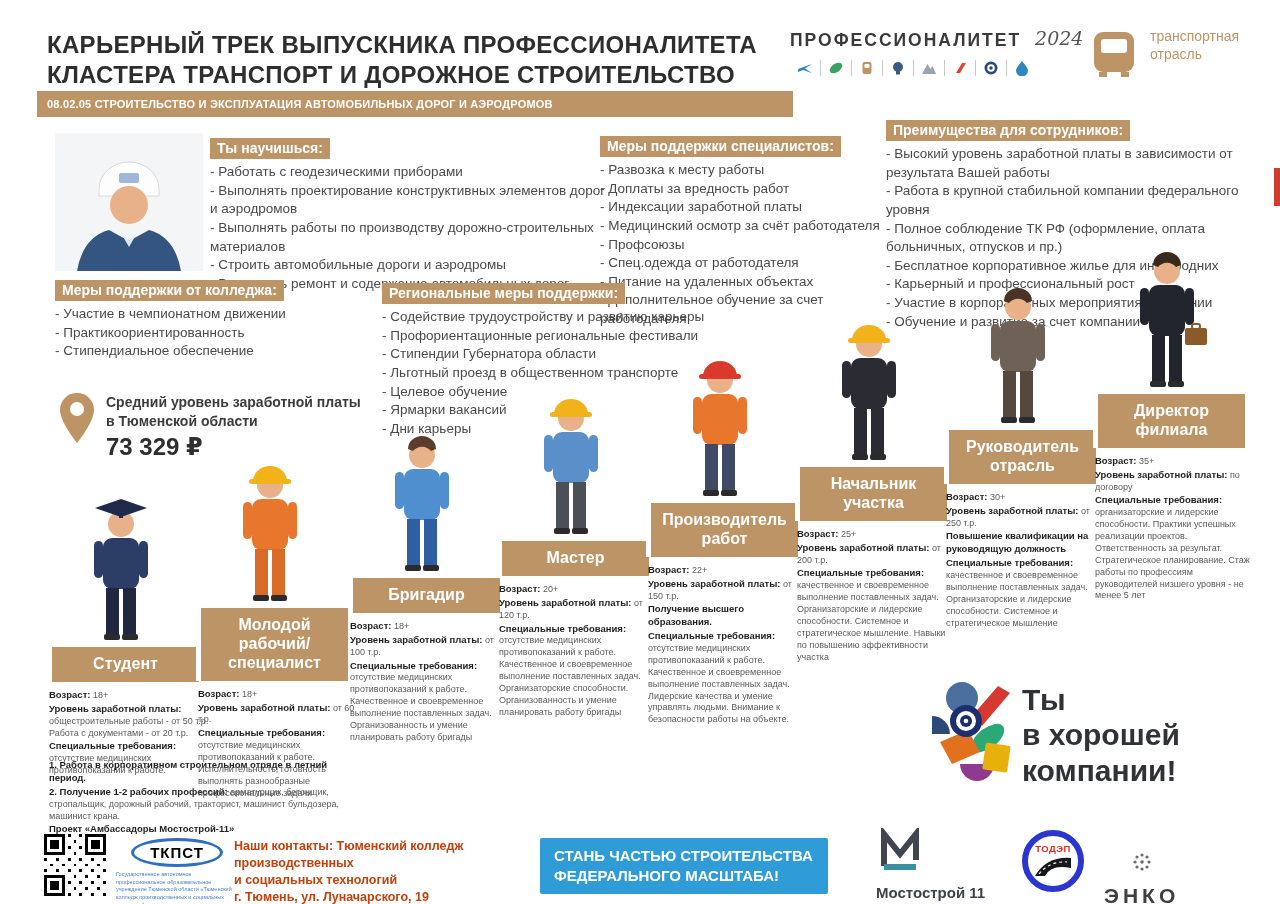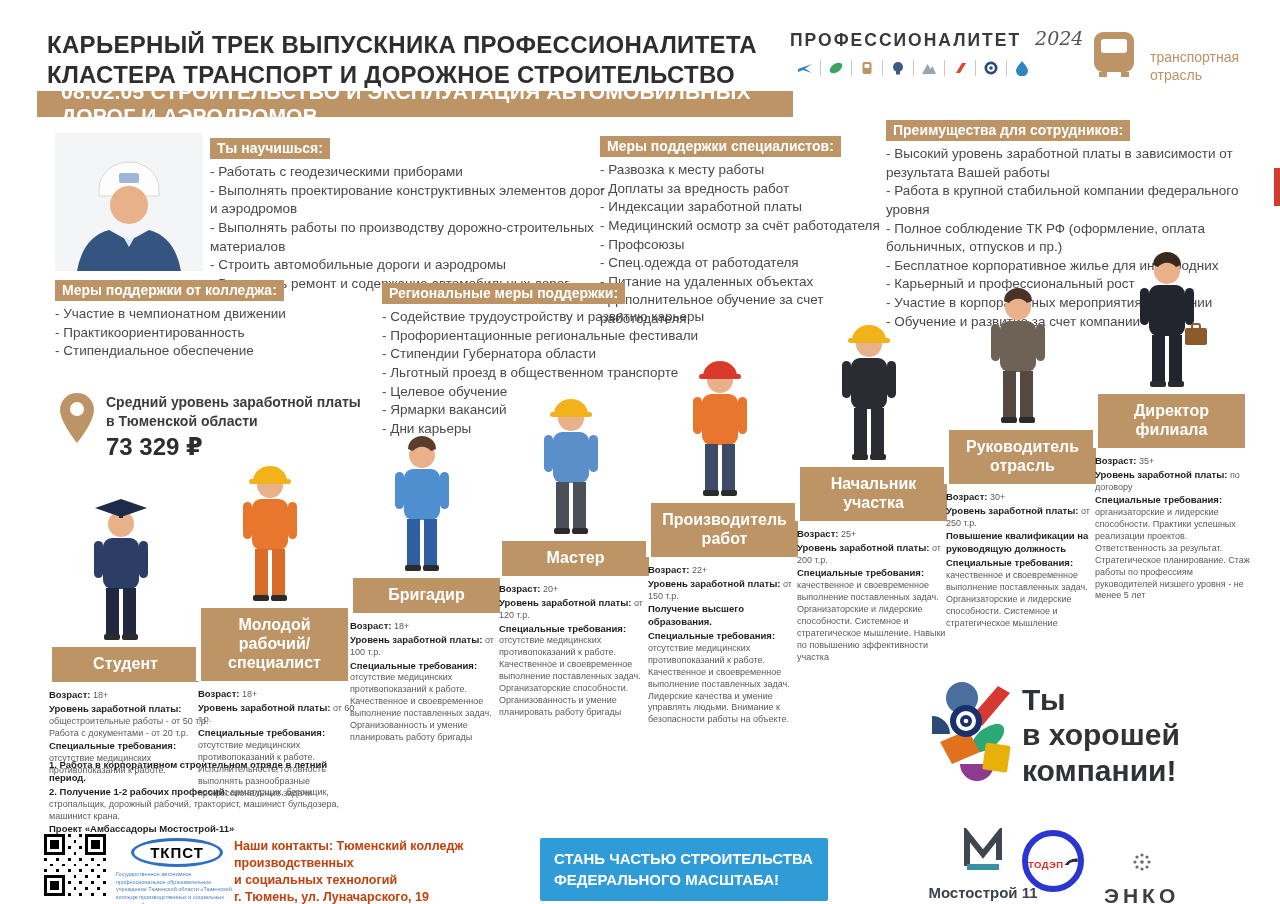--- a/index.html
+++ b/index.html
@@ -10,28 +10,28 @@
   }
   html,body{margin:0;padding:0;}
   body{
     width:1280px;height:904px;position:relative;background:#fff;overflow:hidden;
     font-family:"Liberation Sans","DejaVu Sans",sans-serif;color:var(--body);
   }
   .abs{position:absolute;}
   
   .title{left:47px;top:30px;font-size:24px;font-weight:bold;color:var(--ink);line-height:1.25;letter-spacing:.3px;}
   .program{left:37px;top:91px;width:756px;height:26px;background:var(--tan);color:#fff;
-    font-weight:bold;font-size:21px;display:flex;align-items:center;padding-left:24px;box-sizing:border-box;letter-spacing:.2px;}
+    font-weight:bold;font-size:11px;display:flex;align-items:center;padding-left:10px;box-sizing:border-box;letter-spacing:.2px;}
   .brand{left:790px;top:30px;display:flex;align-items:flex-start;gap:14px;}
   .brand-name{font-size:17.5px;font-weight:bold;color:#3a3a3a;letter-spacing:2px;}
   .brand-year{font-family:"DejaVu Serif",serif;font-style:italic;font-size:19px;color:#555;margin-top:-3px;}
   .brand-icons{left:790px;top:60px;display:flex;align-items:center;}
   .brand-icons .bi{padding:0 7px;border-right:1px solid #c9c9c9;display:flex;align-items:center;}
   .brand-icons .bi:last-child{border-right:none;}
-  .industry{left:1088px;top:28px;display:flex;align-items:flex-end;gap:10px;}
+  .industry{left:1088px;top:28px;display:flex;align-items:flex-start;gap:10px;}
   .industry-label{color:var(--tan);font-size:14px;line-height:1.25;}
   .red-tab{left:1274px;top:168px;width:6px;height:38px;background:#d23b2f;}
   
   .block .bt{display:inline-block;background:var(--tan);color:#fff;font-weight:bold;font-size:14px;
     padding:2px 7px 3px 7px;margin-bottom:4px;}
   .block .li{font-size:13.5px;color:var(--body);line-height:1.38;}
   .block .li::before{content:"- ";}
   .learn{left:210px;top:138px;width:402px;}
   .specialists{left:600px;top:136px;width:300px;}
   .advantages{left:886px;top:120px;width:392px;}
@@ -63,26 +63,26 @@
   
   .slogan-logo{left:926px;top:676px;}
   .slogan-text{left:1022px;top:682px;font-size:30px;font-weight:bold;color:#2f3337;line-height:1.18;}
   
   .qr{left:44px;top:834px;}
   .tkpst{left:116px;top:838px;width:122px;text-align:center;}
   .tkpst-oval{display:inline-block;border:3px solid #2f6fc1;border-radius:50%;padding:3px 16px;
     color:#000000;font-weight:bold;font-size:15px;letter-spacing:1px;}
   .tkpst-cap{font-size:5.5px;color:#4d7fc0;line-height:1.4;margin-top:4px;text-align:left;}
   .contacts{left:234px;top:838px;width:306px;font-size:12.5px;color:#c2410c;font-weight:bold;line-height:1.35;}
-  .cta{left:540px;top:838px;width:288px;height:63px;background:var(--blue);color:#fff;font-weight:bold;
+  .cta{left:540px;top:838px;width:288px;height:56px;background:var(--blue);color:#fff;font-weight:bold;
     font-size:15px;line-height:1.35;display:flex;flex-direction:column;justify-content:center;padding-left:14px;box-sizing:border-box;border-radius:2px;}
-  .mosto{left:928px;top:828px;width:110px;text-align:center;}
+  .mosto{left:876px;top:828px;width:110px;}
   .mosto-name{font-size:15px;font-weight:bold;color:#3d434d;margin-top:2px;}
   .todep{left:1022px;top:830px;width:62px;height:62px;border-radius:50%;border:6px solid #2b35cf;
-    box-sizing:border-box;display:flex;flex-direction:row;align-items:center;justify-content:flex-start;background:#fff;overflow:hidden;}
+    box-sizing:border-box;display:flex;flex-direction:column;align-items:center;justify-content:flex-start;background:#fff;overflow:hidden;}
   .todep-name{color:#e02a1f;font-weight:bold;font-size:9.5px;margin-top:7px;letter-spacing:.5px;}
   .enko{left:1104px;top:852px;display:flex;align-items:center;gap:8px;color:#4a4a4a;flex-direction:column;}
   .enko-name{font-size:21px;font-weight:bold;letter-spacing:4px;color:#3f3f3f;}
 </style>
 </head>
 <body>
 
 <div class="abs title">
   <div>КАРЬЕРНЫЙ ТРЕК ВЫПУСКНИКА ПРОФЕССИОНАЛИТЕТА</div>
   <div>КЛАСТЕРА ТРАНСПОРТ И ДОРОЖНОЕ СТРОИТЕЛЬСТВО</div>

